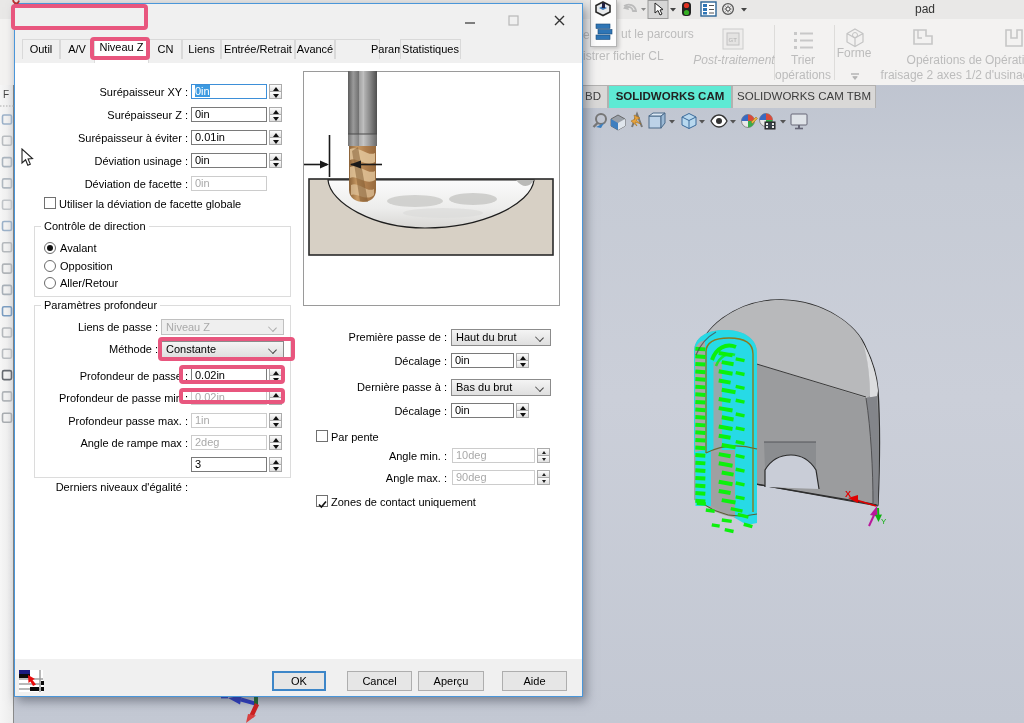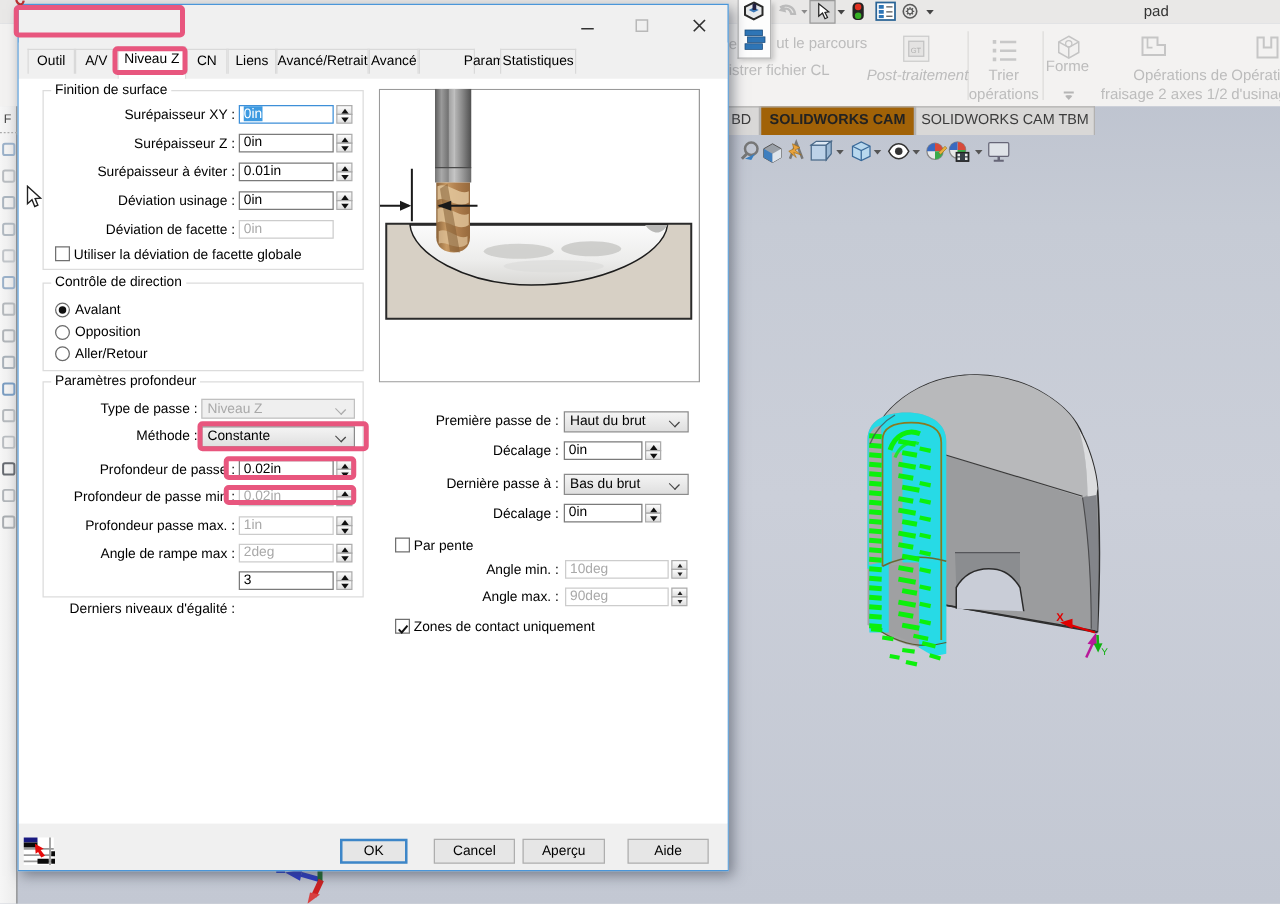--- a/index.html
+++ b/index.html
@@ -9,21 +9,21 @@
 
 #viewport { left:0; top:0; width:1024px; height:723px;
   background:linear-gradient(180deg,#b9bfcc 0%,#c6cbd5 25%,#cbcfd9 55%,#c3c8d3 100%); }
 #topbar { left:0; top:0; width:1024px; height:19px; background:#e9e8e7; }
 #ribbon { left:0; top:19px; width:1024px; height:66px; background:#f3f2f1; }
 #tabrow { left:0; top:85px; width:876px; height:23px; background:#f3f2f1; }
 .ribsep { position:absolute; width:1px; background:#dddcda; top:25px; height:55px; }
 .ribitem { position:absolute; color:#bcbcbc; font-size:12px; text-align:center; line-height:15px; top:53px; }
 .doctab { position:absolute; top:85px; height:23px; background:#d9d8d7; border:1px solid #b2b1b0; border-bottom:none;
   font-size:11.5px; color:#3c3c3c; text-align:center; line-height:21px; }
-.doctab.active { background:#a16207; border:1px solid #b2b1b0; border-bottom:none; font-weight:bold; color:#222; }
+.doctab.active { background:#5eead4; border:1px solid #b2b1b0; border-bottom:none; font-weight:bold; color:#222; }
 
 #leftpanel { left:0; top:85px; width:14px; height:638px; background:linear-gradient(90deg,#f6f6f6,#ececec); border-right:1px solid #8a8a8a; }
 
 #dialog { left:14px; top:3px; width:569px; height:694px; background:#f0f0f0;
   border:1px solid #4a96d9; box-shadow:3px 4px 10px rgba(60,65,80,.55); }
 #dlgtitle { left:0; top:0; width:567px; height:30px; background:#ffffff; }
 #dlgtitle .t { position:absolute; left:7px; top:8px; font-size:11.5px; color:#000; }
 #tabstrip { left:0; top:30px; width:567px; height:29px; background:#f0f0f0; }
 .dtab { position:absolute; top:35px; height:20px; background:#f0f0f0; border:1px solid #d9d9d9; border-bottom:none;
   font-size:11px; color:#000; text-align:center; line-height:19px; }
@@ -324,28 +324,25 @@
 
 <div class="abs" id="dialog">
   <div class="abs" id="tabstrip"></div>
   <div class="abs" id="content"></div>
   <div class="abs" id="btnstrip"></div>
   <div class="dtab" style="left:7px; width:38px;">Outil</div>
   <div class="dtab" style="left:45px; width:34px;">A/V</div>
   <div class="dtab active" style="left:79px; width:55px;">Niveau Z</div>
   <div class="dtab" style="left:134px; width:33px;">CN</div>
   <div class="dtab" style="left:167px; width:39px;">Liens</div>
-  <div class="dtab" style="left:206px; width:74px;">Avancé/Retrait</div>
+  <div class="dtab" style="left:206px; width:74px;">Entrée/Retrait</div>
   <div class="dtab" style="left:280px; width:40px;">Avancé</div>
   <div class="dtab" style="left:320px; width:45px;padding-left:35px;">Paramètres</div>
   <div class="dtab" style="left:385px; width:61px;">Statistiques</div>
 
-  <div class="gbox" style="left:19px; top:68px; width:257px; height:144px;">
-      <span class="glabel">Finition de surface</span>
-    </div>
   <div class="lab" style="right:394px; top:82px;">Surépaisseur XY :</div>
   <div class="edit" style="left:176px; top:80px; width:76px; height:15px; border-color:#3d8fd8;"><span style="background:#3d9ae1;color:#fff;">0in</span></div>
   <div class="spin" style="left:254px; top:80px; height:15px;">
       <b class="u"></b>
       <b class="d"></b>
     </div>
   <div class="lab" style="right:394px; top:105px;">Surépaisseur Z :</div>
   <div class="edit" style="left:176px; top:103px; width:76px; height:15px;">0in</div>
   <div class="spin" style="left:254px; top:103px; height:15px;">
       <b class="u"></b>
@@ -374,21 +371,21 @@
   <div class="radio sel" style="left:29px; top:238px;"></div>
   <div class="clab" style="left:45px; top:238px;">Avalant</div>
   <div class="radio" style="left:29px; top:256px;"></div>
   <div class="clab" style="left:45px; top:256px;">Opposition</div>
   <div class="radio" style="left:29px; top:273px;"></div>
   <div class="clab" style="left:45px; top:273px;">Aller/Retour</div>
 
   <div class="gbox" style="left:19px; top:301px; width:257px; height:173px;padding-left:16px;">
       <span class="glabel">Paramètres profondeur</span>
     </div>
-  <div class="lab" style="right:424px; top:317px;">Type de passe :</div>
+  <div class="lab" style="right:424px; top:317px;">Liens de passe :</div>
   <div class="combo dis" style="left:146px; top:315px; width:123px; height:16px;">Niveau Z<span class="car dis"></span></div>
   <div class="lab" style="right:424px; top:339px;">Méthode :</div>
   <div class="combo" style="left:146px; top:337px; width:123px; height:17px;">Constante<span class="car"></span></div>
   <div class="lab" style="right:394px; top:366px;">Profondeur de passe :</div>
   <div class="edit" style="left:176px; top:364px; width:76px; height:15px;">0.02in</div>
   <div class="spin" style="left:254px; top:364px; height:15px;">
       <b class="u"></b>
       <b class="d"></b>
     </div>
   <div class="lab" style="right:394px; top:388px;">Profondeur de passe min :</div>

